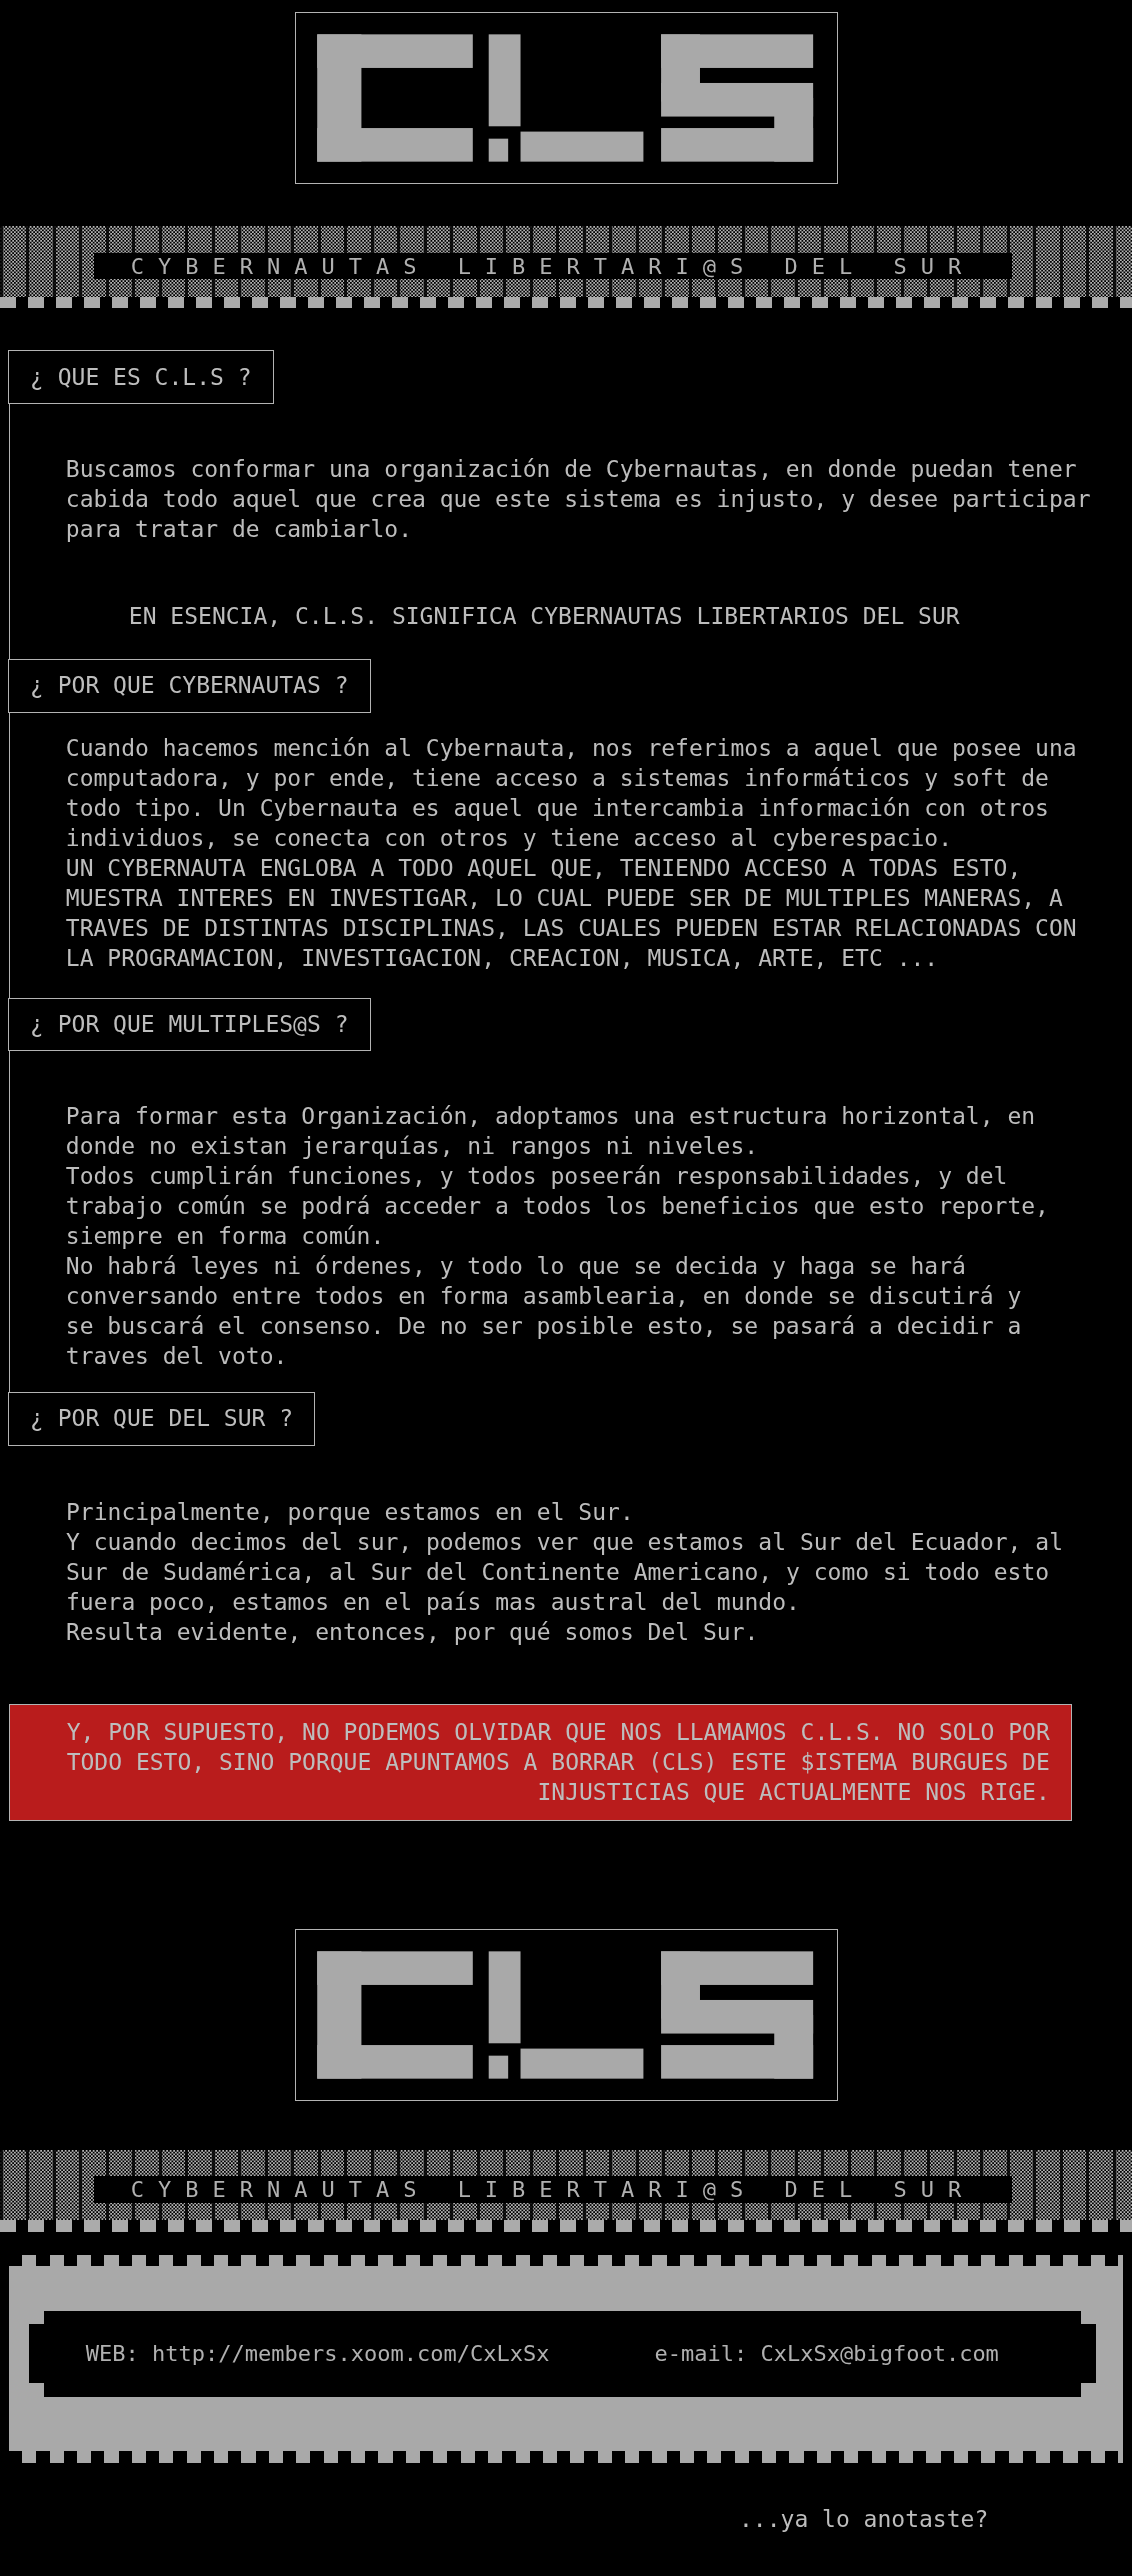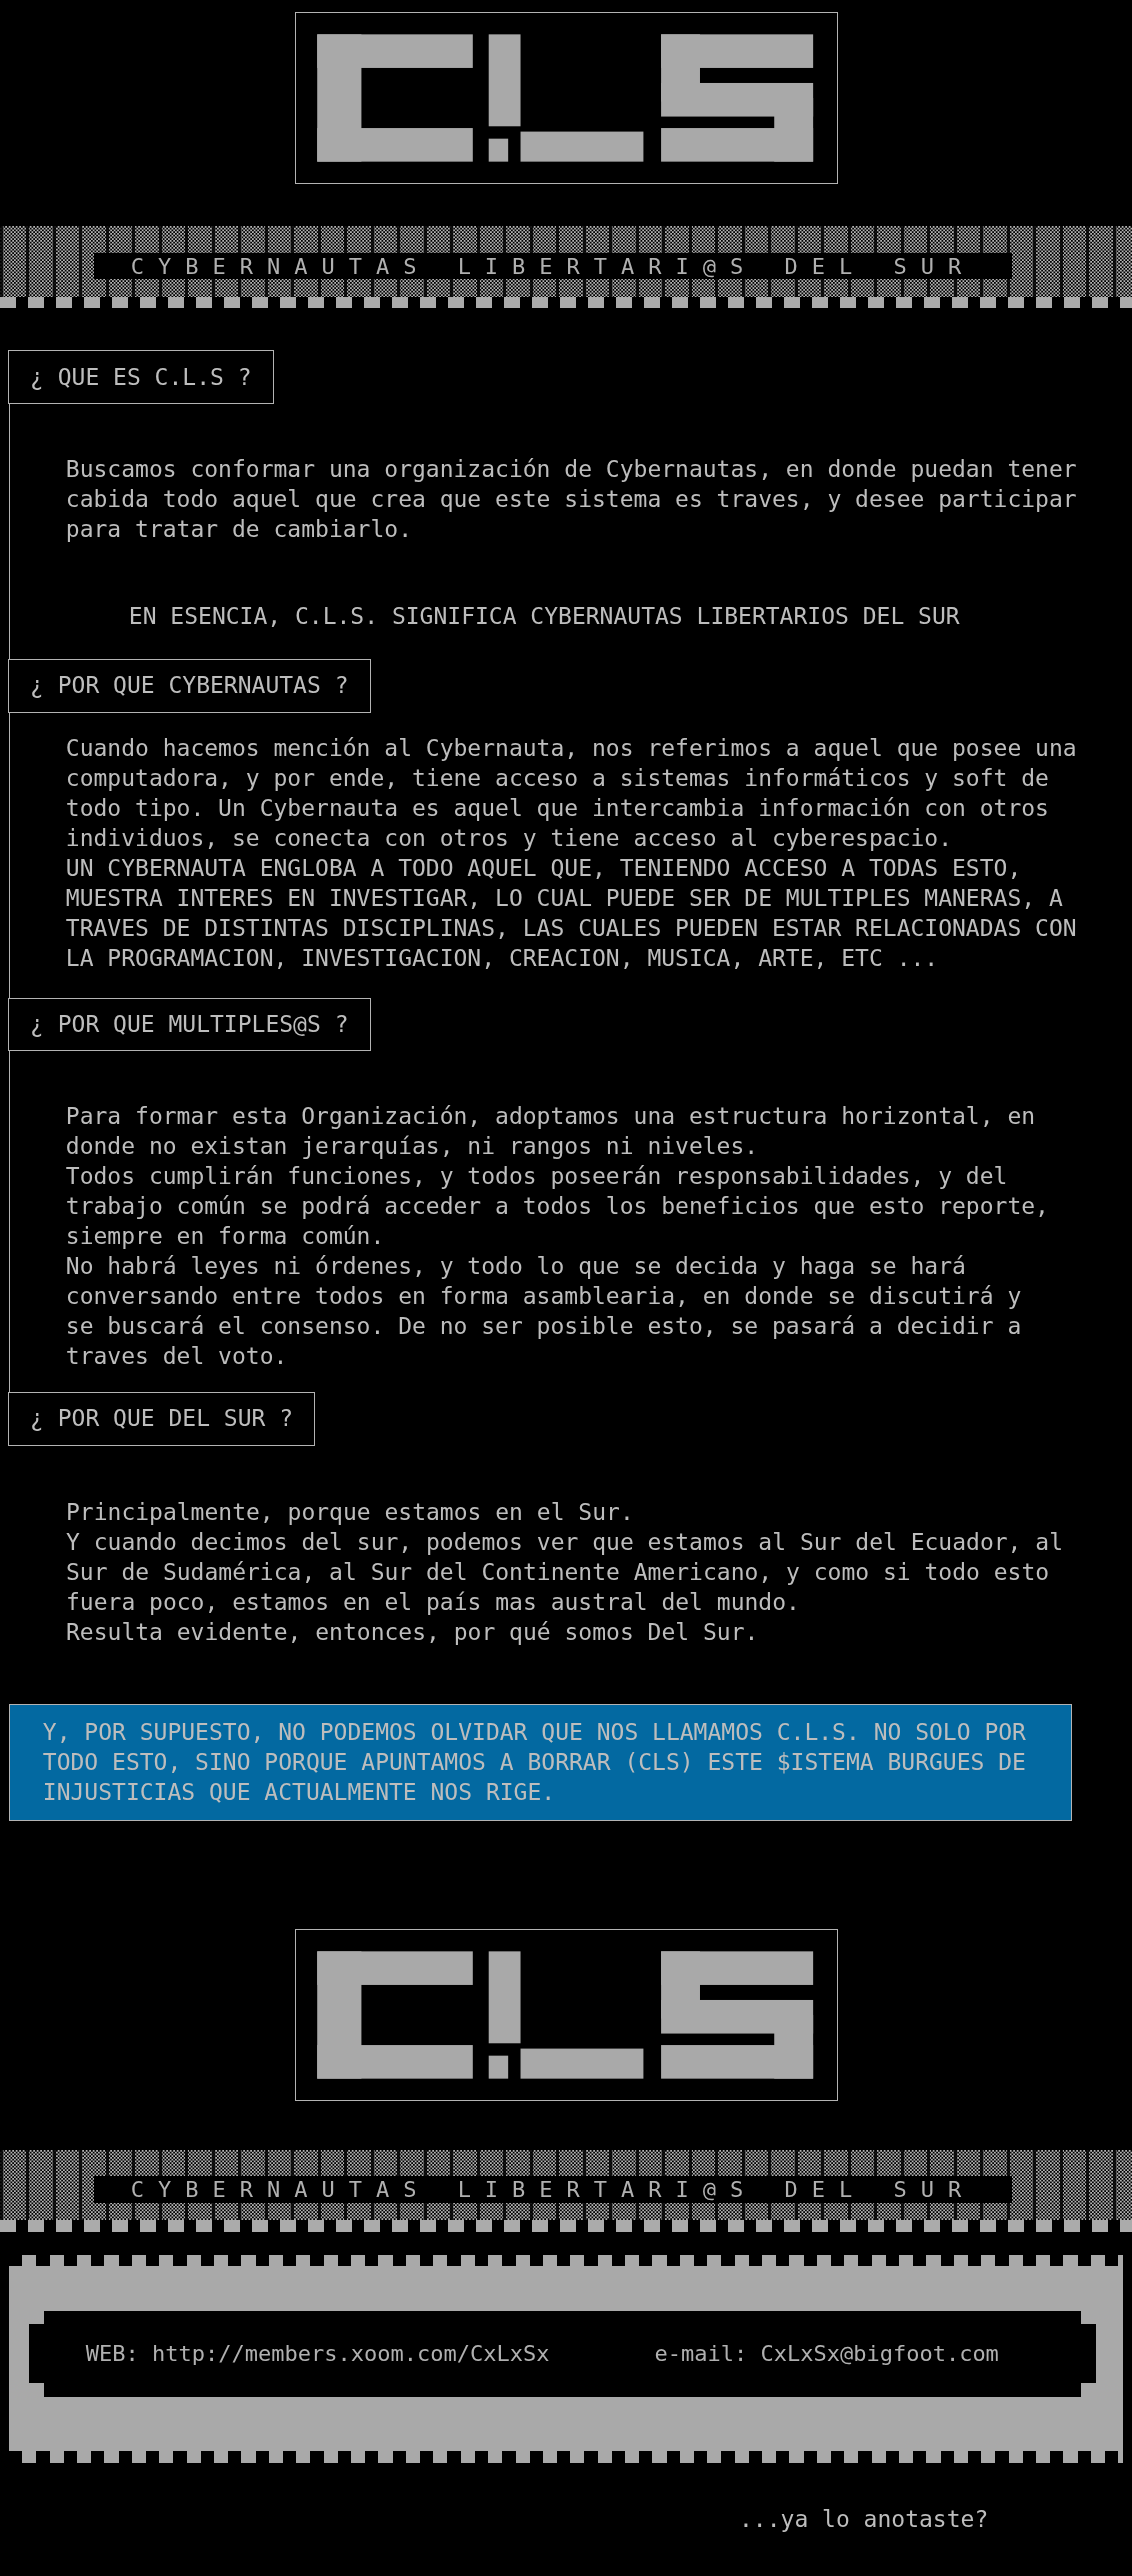--- a/index.html
+++ b/index.html
@@ -93,21 +93,22 @@
   .statement-box {
     box-sizing: border-box;
     margin: 57px 0 0 8.8px;
     width: 1063px;
     border: 1.8px solid #b3b3b3;
     padding: 12.4px 21px 12.4px 33px;
     font-size: 23px;
     line-height: 30px;
     white-space: pre-line;
     color: #bdbdbd;
-    background: #0369a1;
+    background: #b91c1c;
+    text-align: right;
   }
 
   
   .footer {
     position: relative;
     margin: 23px 8.8px 0;
     height: 208px;
     background: #a9a9a9;
   }
   .footer-teeth-top, .footer-teeth-bottom {
@@ -175,21 +176,21 @@
   <div class="banner-band">
     <span>CYBERNAUTAS LIBERTARI@S DEL SUR</span>
   </div>
   <div class="banner-teeth"></div>
 </div>
 
 <div class="rail">
 
   <div class="heading-box h1">¿ QUE ES C.L.S ?</div>
   <div class="para p1">Buscamos conformar una organización de Cybernautas, en donde puedan tener
-cabida todo aquel que crea que este sistema es traves, y desee participar
+cabida todo aquel que crea que este sistema es injusto, y desee participar
 para tratar de cambiarlo.</div>
   <div class="tagline">EN ESENCIA, C.L.S. SIGNIFICA CYBERNAUTAS LIBERTARIOS DEL SUR</div>
 
   <div class="heading-box h2">¿ POR QUE CYBERNAUTAS ?</div>
   <div class="para p2">Cuando hacemos mención al Cybernauta, nos referimos a aquel que posee una
 computadora, y por ende, tiene acceso a sistemas informáticos y soft de
 todo tipo. Un Cybernauta es aquel que intercambia información con otros
 individuos, se conecta con otros y tiene acceso al cyberespacio.
 UN CYBERNAUTA ENGLOBA A TODO AQUEL QUE, TENIENDO ACCESO A TODAS ESTO,
 MUESTRA INTERES EN INVESTIGAR, LO CUAL PUEDE SER DE MULTIPLES MANERAS, A

